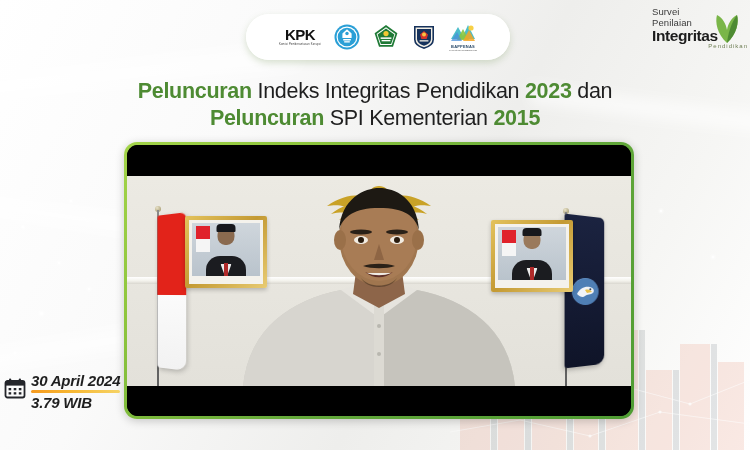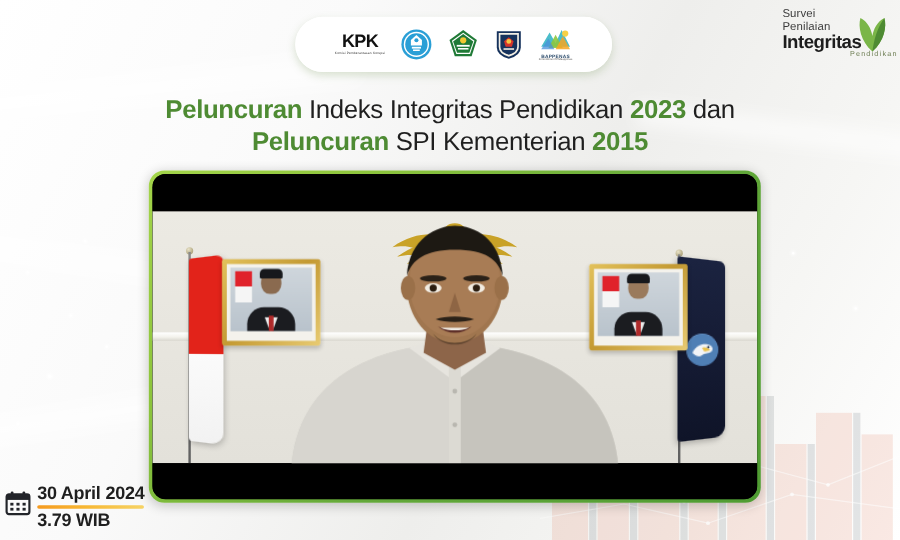--- a/index.html
+++ b/index.html
@@ -166,22 +166,22 @@
     display:flex; align-items:center; justify-content:center;
   }
   .nav-emblem { width:27px; height:27px; border-radius:50%;
                 background:radial-gradient(circle at 40% 35%,#7fa8d8,#3f6ea8); position:relative; }
 
   
   #person { position:absolute; left:50%; bottom:0; transform:translateX(-50%); }
 
   
   #date-block {
-    position:absolute; left:4px; top:404px;
-    display:flex; align-items:flex-start; gap:5px;
+    position:absolute; left:4px; top:373px;
+    display:flex; align-items:flex-start; gap:5px;font-style:italic;
   }
   #cal-icon { margin-top:4px; flex:0 0 auto; }
   .date-text { line-height:1; }
   .date-main {
     font-size:15px; font-weight:bold; color:#1f1f1f; letter-spacing:-.2px;
     padding-bottom:1px;
   }
   .date-rule {
     height:3px; width:100%;
     background:linear-gradient(90deg,#f59a1f 0%, #f7b733 45%, #f6d365 100%);

